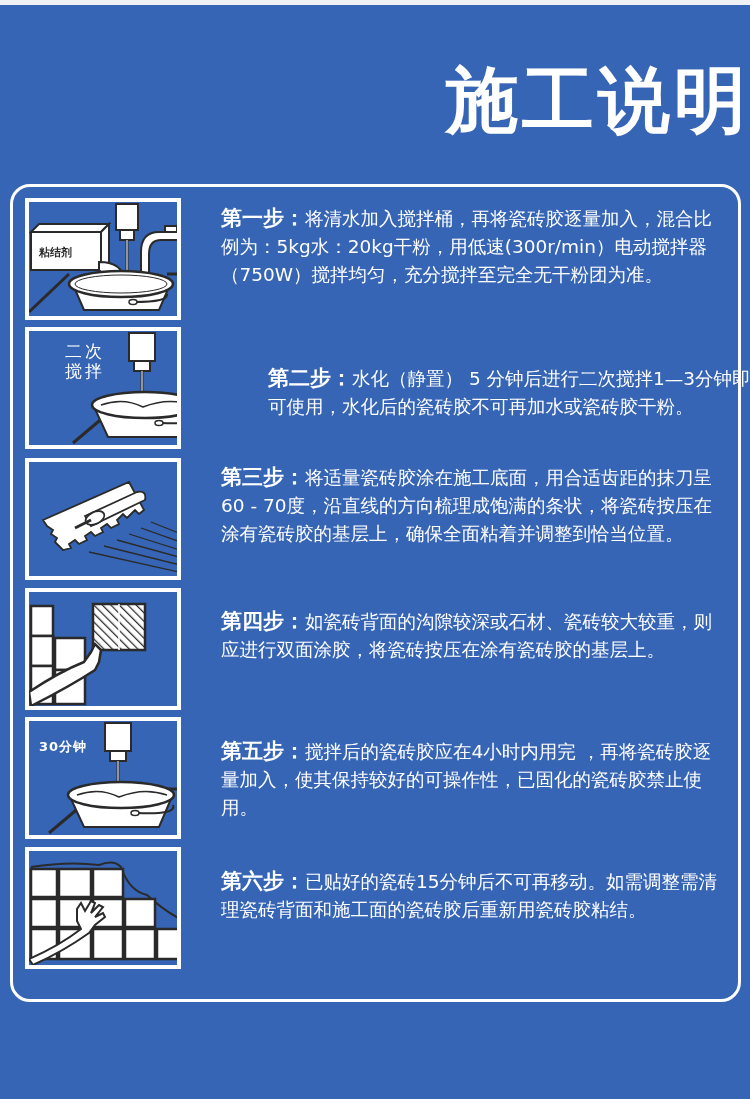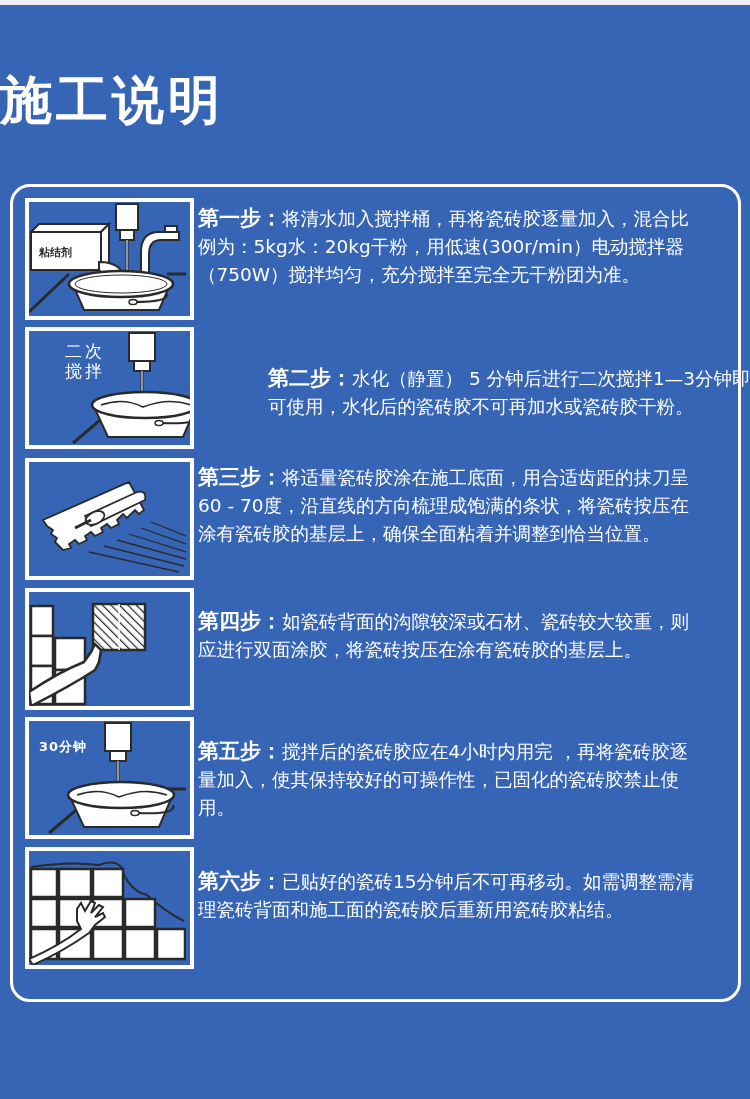--- a/index.html
+++ b/index.html
@@ -9,35 +9,35 @@
     font-family: "DejaVu Sans", "Liberation Sans", sans-serif;
     position: relative;
     color: #ffffff;
   }
   .top-strip {
     position: absolute; left: 0; top: 0; width: 750px; height: 5px;
     background: #eef0f4;
   }
   .page-title {
     position: absolute; left: 0; top: 50px; width: 750px;
-    text-align: left;
-    font-size: 52px; font-weight: bold; letter-spacing: 4px;
+    text-align: right;
+    font-size: 72px; font-weight: bold; letter-spacing: 4px;
     color: #ffffff; line-height: 100px;
   }
   .card {
     position: absolute; left: 10px; top: 184px; width: 731px; height: 818px;
     border: 3px solid #ffffff; border-radius: 20px;
   }
   .frame {
-    position: absolute; left: 25px; width: 169px; height: 122px;
+    position: absolute; left: 25px; width: 156px; height: 122px;
     border: 4px solid #ffffff; background: #3665b5; overflow: hidden;
   }
   .frame svg { width: 157px; height: 114px; display: block; }
   .step-text {
-    position: absolute; left: 198px; width: 500px;
+    position: absolute; left: 221px; width: 500px;
     font-size: 18.5px; line-height: 28px; color: #ffffff;
   }
   .step-text .label { font-weight: bold; font-size: 21px; }
   .illus-label {
     font-family: "DejaVu Sans", sans-serif;
   }
 </style>
 </head>
 <body>
 

